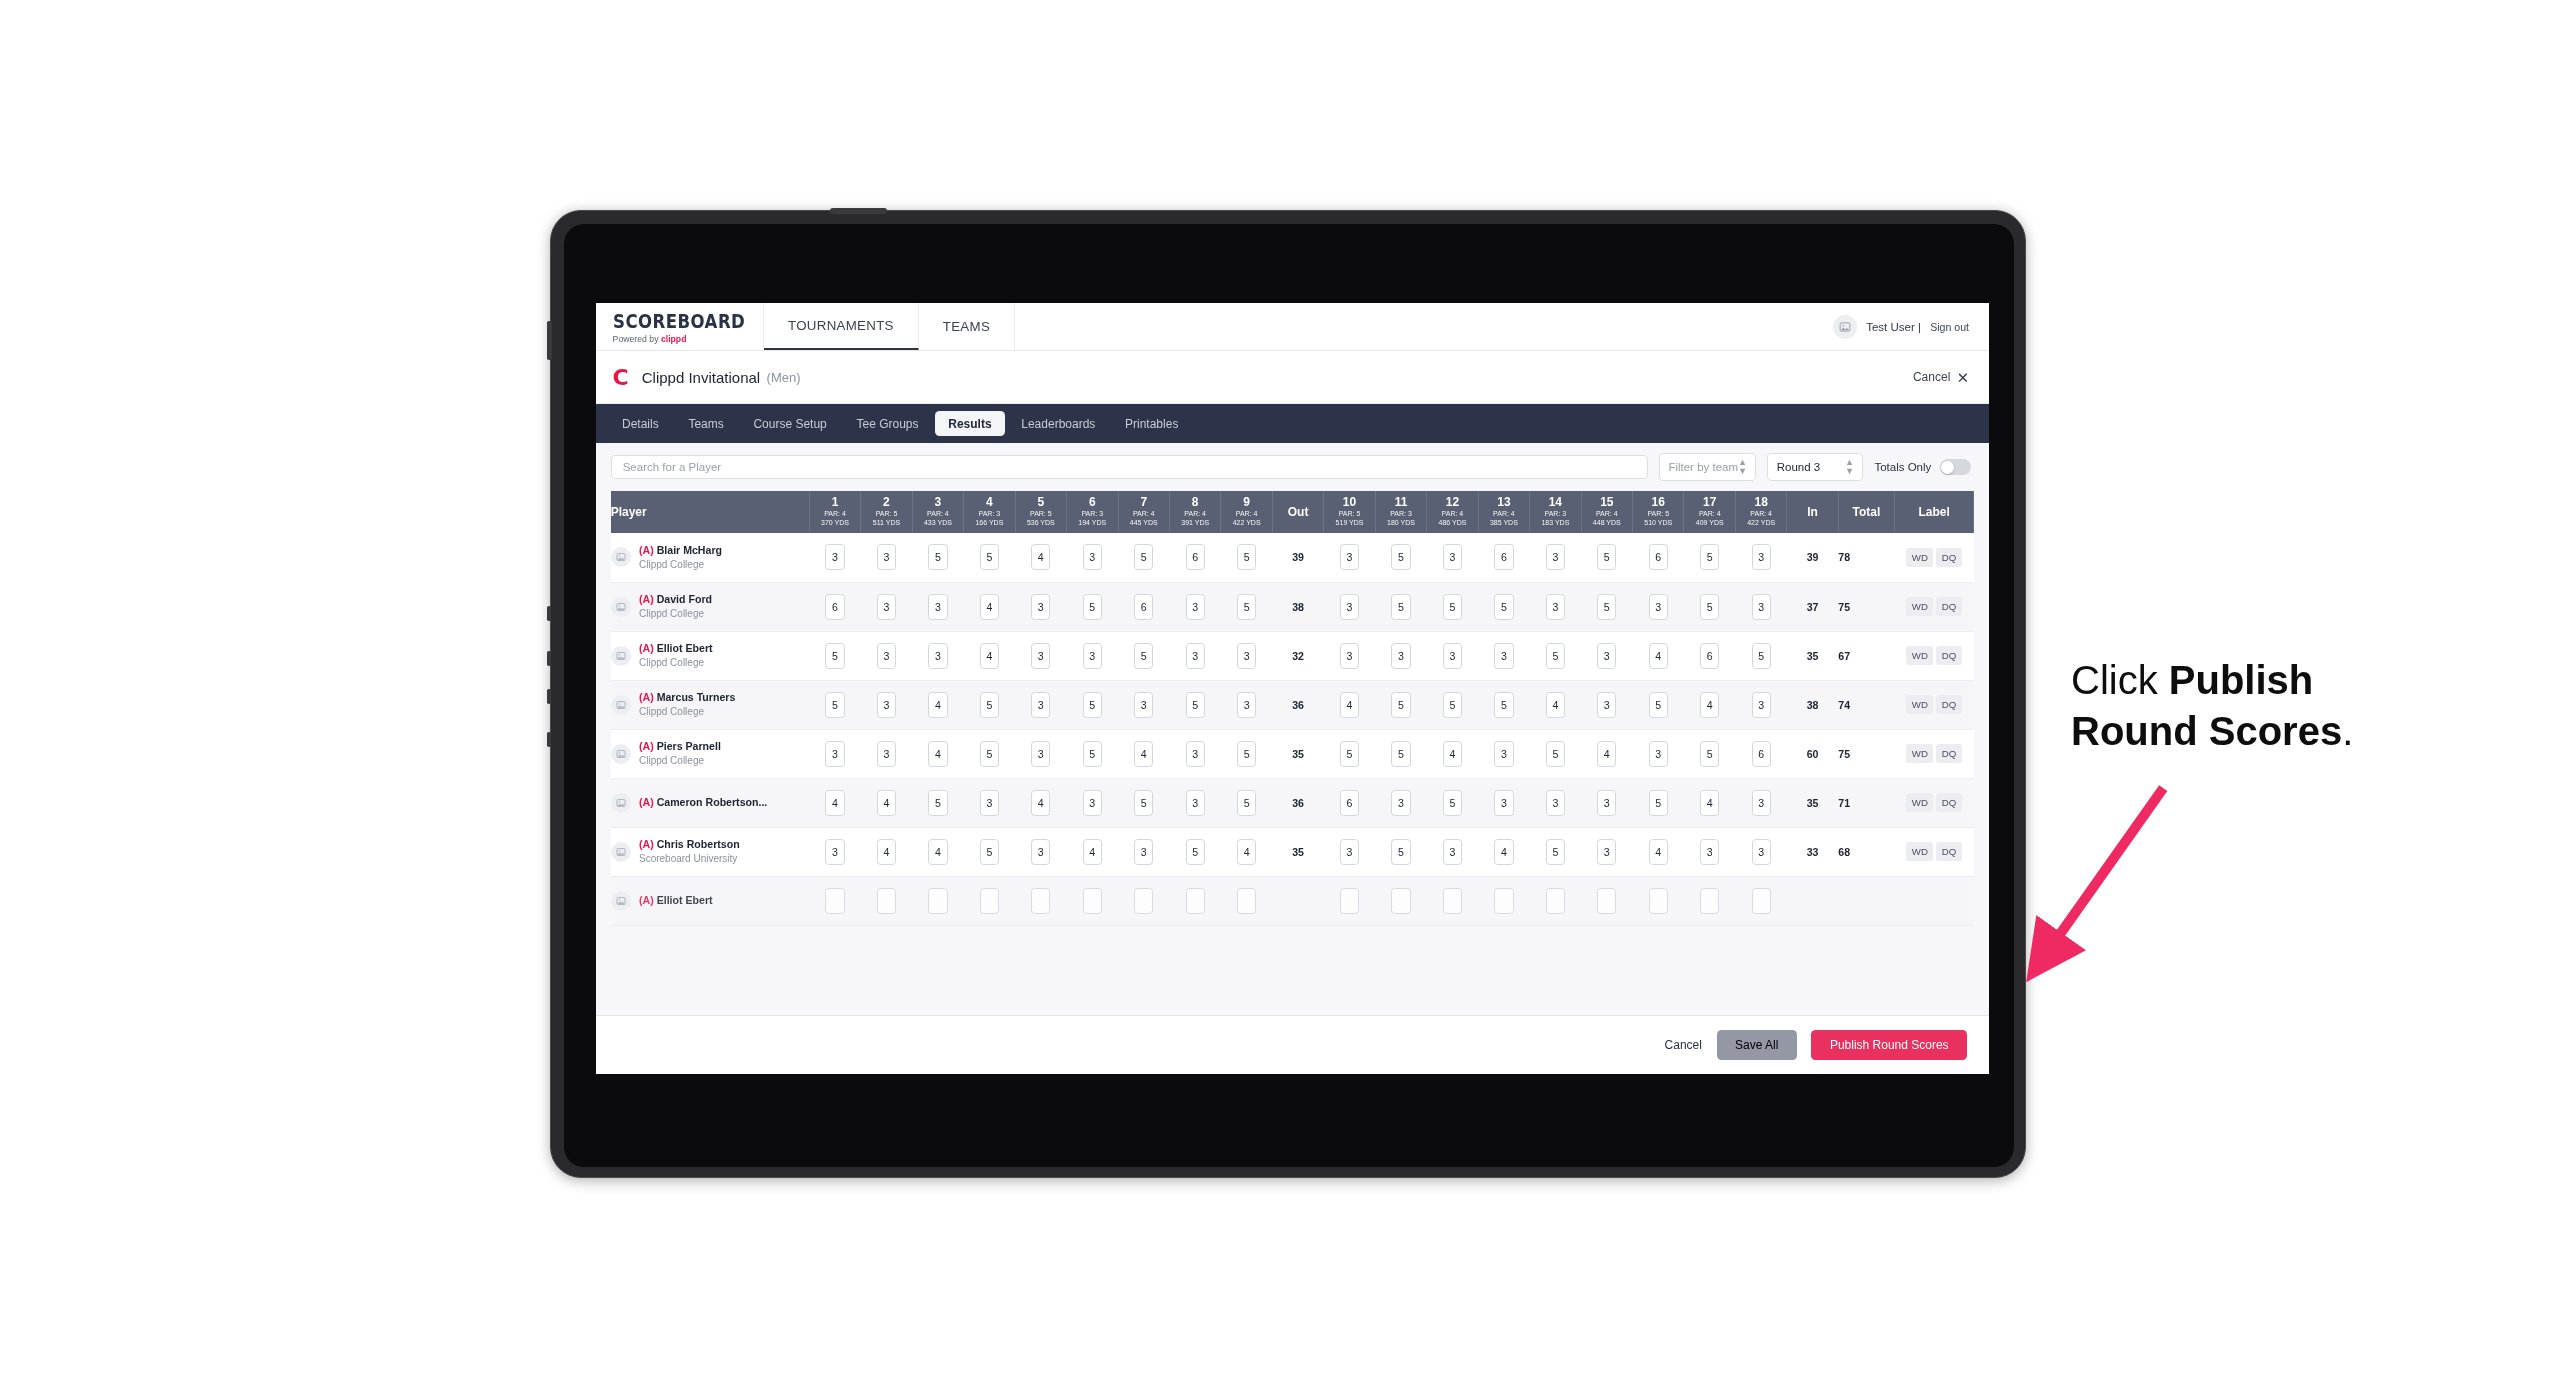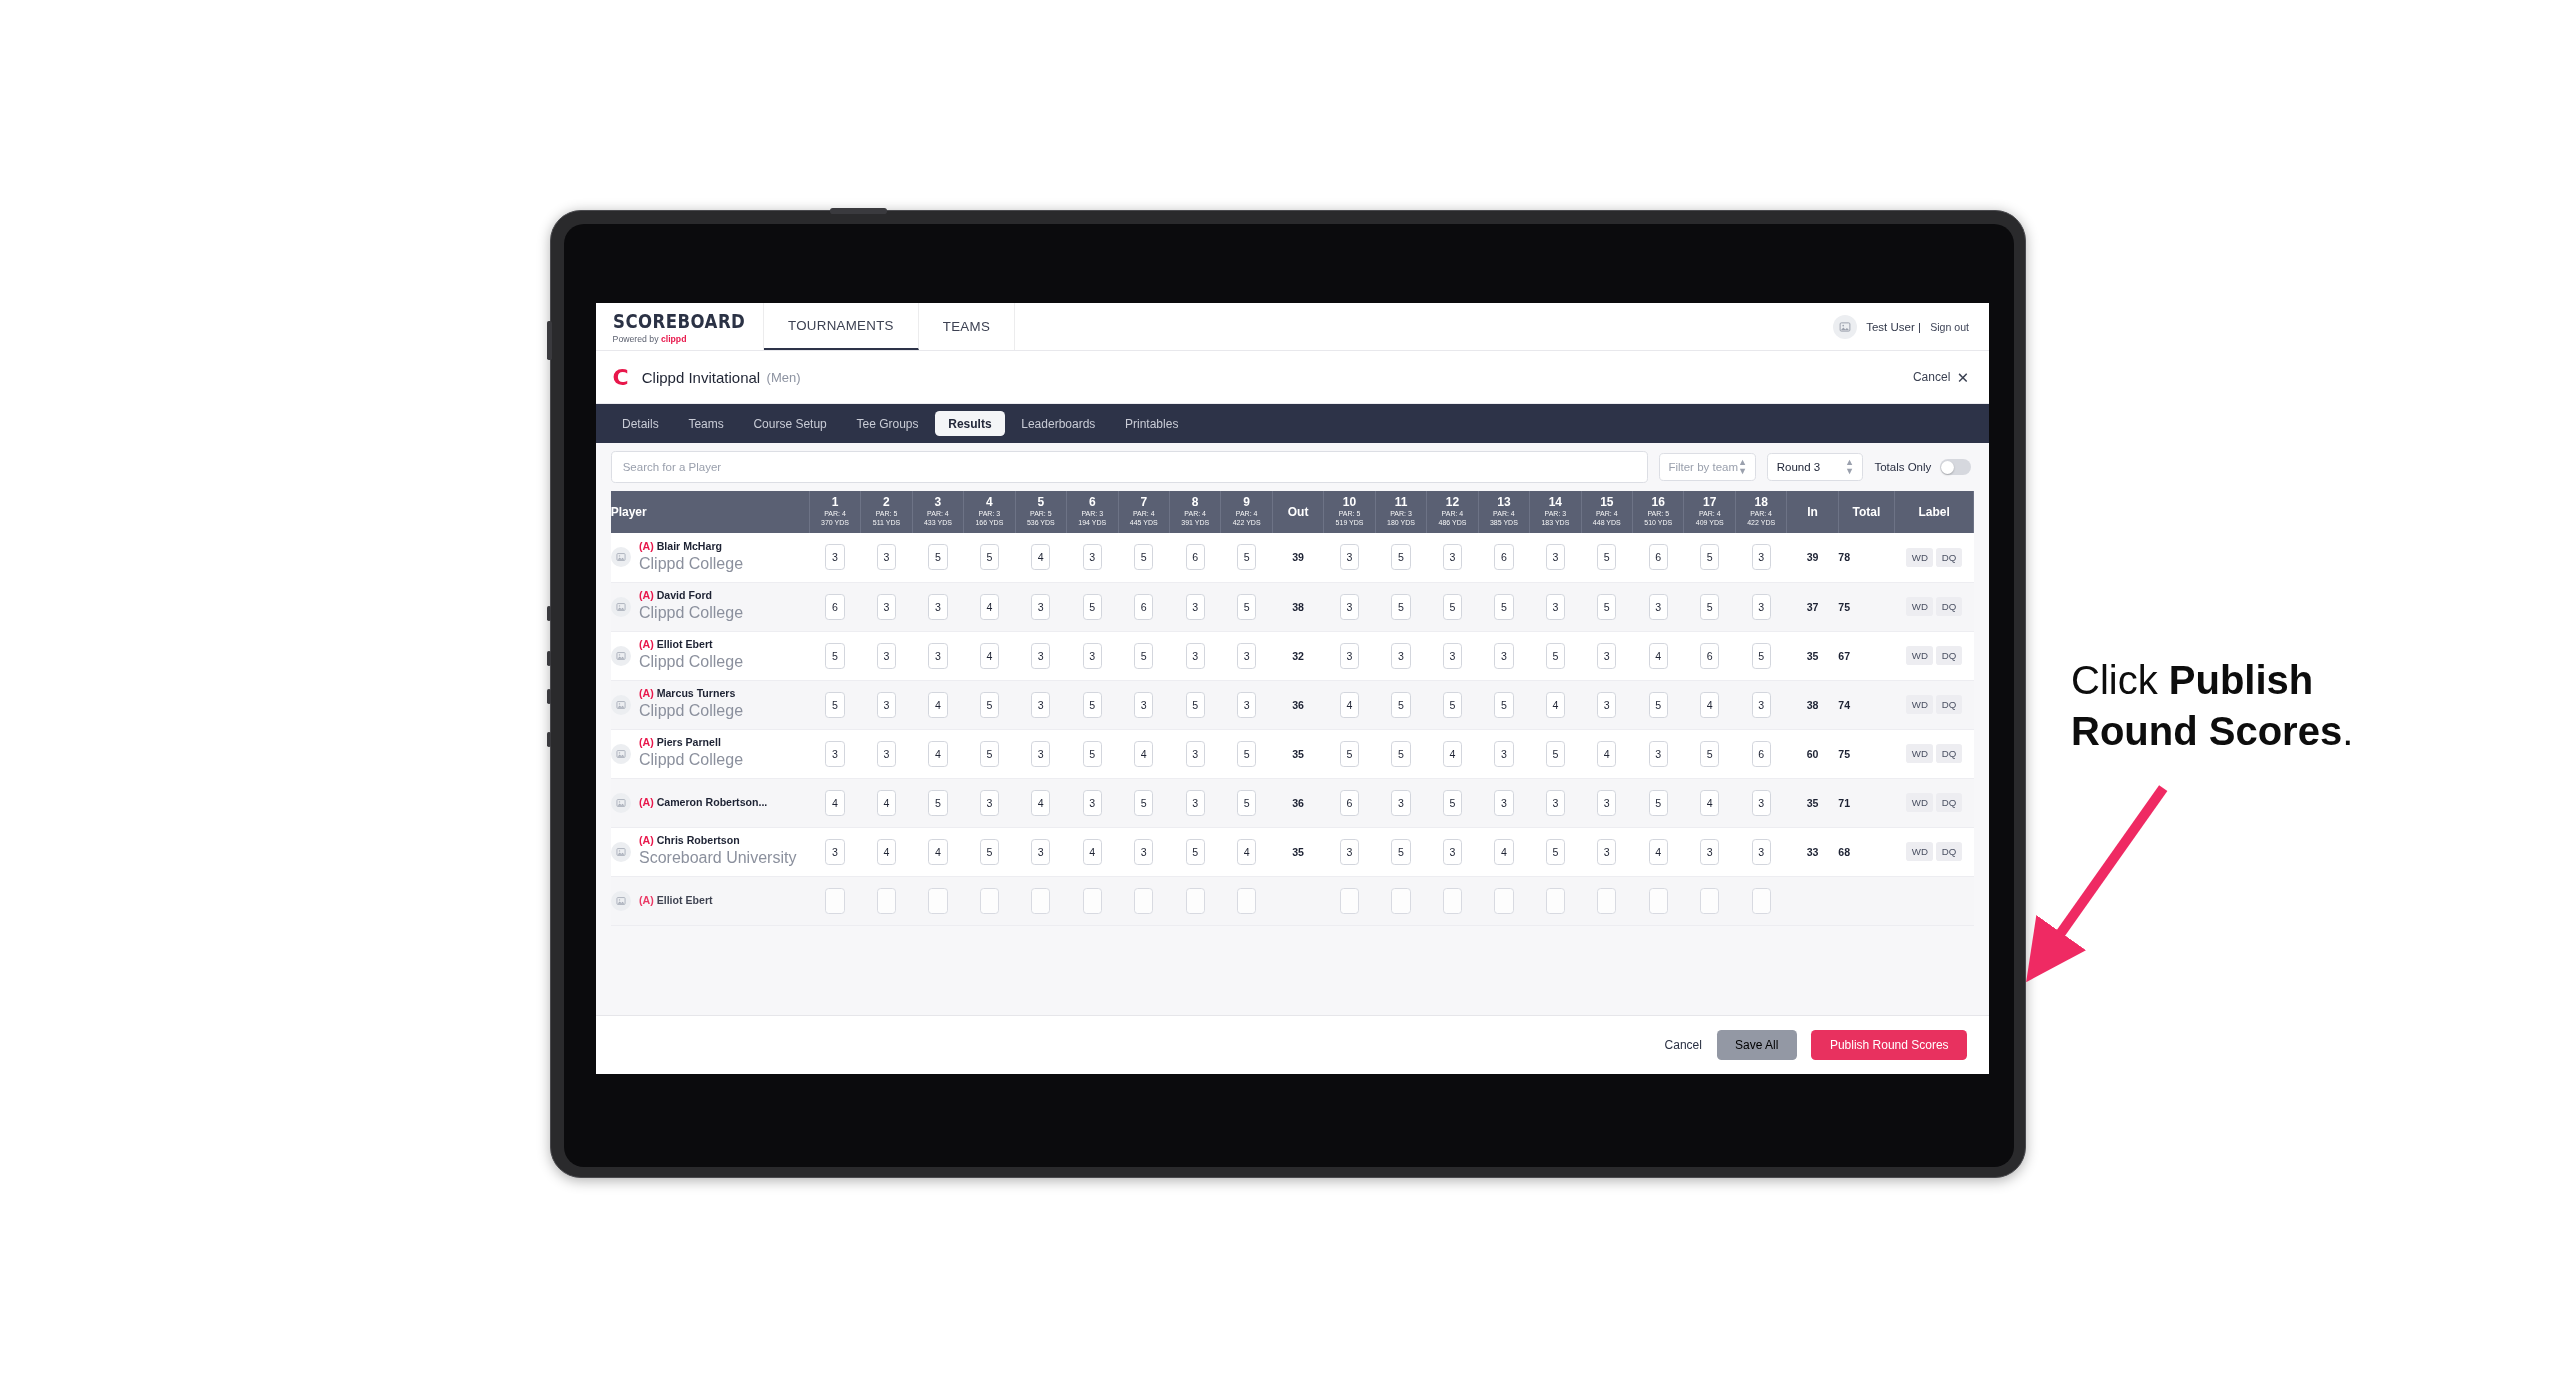--- a/index.html
+++ b/index.html
@@ -100,21 +100,21 @@
     padding: 5.5px 13px; font-size: 12px; color:#c9ccd6; border-radius:4.6px; cursor:pointer;
   }
   .sec-tab.active { background:#f4f5f7; color:#23283a; font-weight:600; }
 
   
   .filterbar {
     height: 48px; background:#f7f7f9; display:flex; align-items:center;
     padding: 0 14.7px; gap: 11px;
   }
   .search-input {
-    flex: 1 1 auto; height: 32px; background:#fff;
+    flex: 1 1 auto; height: 24px; background:#fff;
     border:0.9px solid #dcdee4; border-radius:4.6px;
     font-size:11.5px; color:#22283a; padding: 0 11px;
     font-family:"Liberation Sans",sans-serif;
   }
   .search-input::placeholder { color:#9aa0ad; }
   .sel {
     height: 28px; min-width: 96px; background:#fff; border:0.9px solid #dcdee4;
     border-radius:4.6px; display:flex; align-items:center; justify-content:space-between;
     padding: 0 8.3px; font-size:11.5px; cursor:pointer;
   }
@@ -152,21 +152,21 @@
   table.sc tbody tr:nth-child(even) { background:#f6f6f8; }
   table.sc tbody td { border-bottom:0.9px solid #ededf1; padding: 0; height: 49px; }
   td.player-c { padding-left: 5.5px; }
   .pcell { display:flex; align-items:center; gap:8.3px; }
   .pavatar {
     width:20px; height:20px; border-radius:50%; background:#eceef1; flex:0 0 20px;
     display:flex; align-items:center; justify-content:center; color:#a7adb8; font-size:9.2px;
   }
   .pname { font-size:10.6px; color:#1d2233; font-weight:700; line-height:1.25; }
   .pname .amt { color:#e8174b; font-weight:700; }
-  .pteam { font-size:16px; color:#8b909d; line-height:1.3; margin-top:0.9px; }
+  .pteam { font-size:10px; color:#8b909d; line-height:1.3; margin-top:0.9px; }
   .score-box {
     width: 19.3px; height: 26px; margin: 0 auto;
     background:#fff; border:0.9px solid #d3d6dd; border-radius:3.7px;
     display:flex; align-items:center; justify-content:center;
     font-size:10.6px; color:#1f2434;
   }
   td.agg-c { text-align:center; font-size:10.6px; font-weight:700; color:#1d2233; }
   td.total-c { font-size:10.6px; font-weight:700; color:#1d2233; }
   td.label-c { padding:0; }
   .labels { display:flex; gap:2.8px; justify-content:center; }

